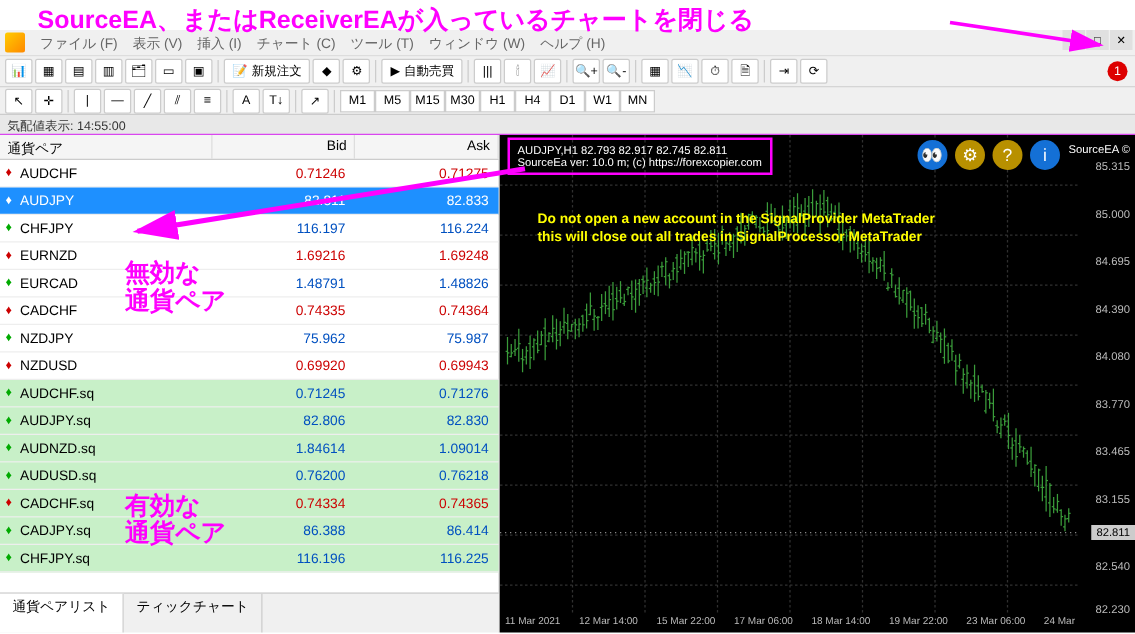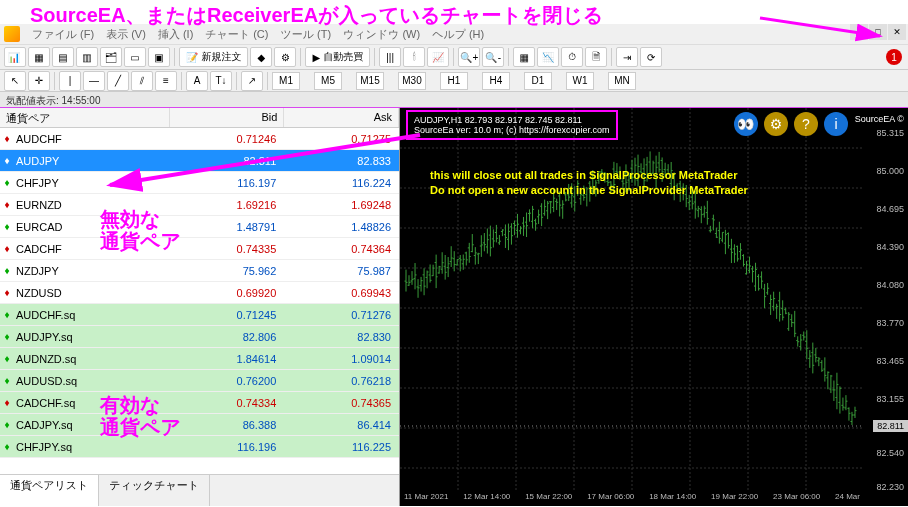--- a/index.html
+++ b/index.html
@@ -134,21 +134,21 @@
   <div class="tbtn">—</div>
   <div class="tbtn">╱</div>
   <div class="tbtn">⫽</div>
   <div class="tbtn">≡</div>
   <div class="sep"></div>
   <div class="tbtn">A</div>
   <div class="tbtn">T↓</div>
   <div class="sep"></div>
   <div class="tbtn">↗</div>
   <div class="sep"></div>
-  <div id="tf-container" style="display:flex;gap:14px">
+  <div id="tf-container" style="display:flex;gap:0">
       <div class="tfbtn">M1</div>
       <div class="tfbtn">M5</div>
       <div class="tfbtn">M15</div>
       <div class="tfbtn">M30</div>
       <div class="tfbtn">H1</div>
       <div class="tfbtn">H4</div>
       <div class="tfbtn">D1</div>
       <div class="tfbtn">W1</div>
       <div class="tfbtn">MN</div>
     </div>
@@ -267,22 +267,22 @@
       <div>SourceEa ver: 10.0 m; (c) https://forexcopier.com</div>
     </div>
     <div class="chart-icons">
       <div class="cicon blue">👀</div>
       <div class="cicon yellow">⚙</div>
       <div class="cicon yellow">?</div>
       <div class="cicon blue">i</div>
     </div>
     <div class="source-label">SourceEA ©</div>
     <div class="chart-warning">
+      <div>Do not open a new account in the SignalProvider MetaTrader</div>
       <div>this will close out all trades in SignalProcessor MetaTrader</div>
-      <div>Do not open a new account in the SignalProvider MetaTrader</div>
     </div>
     <svg class="chart-svg" viewBox="0 0 508 398" preserveAspectRatio="none">
       <g stroke="#303030" stroke-width="1" stroke-dasharray="2,2">
         <line x1="0" y1="40" x2="464" y2="40"></line>
           <line x1="0" y1="80" x2="464" y2="80"></line>
         <line x1="0" y1="120" x2="464" y2="120"></line>
           <line x1="0" y1="160" x2="464" y2="160"></line>
         <line x1="0" y1="200" x2="464" y2="200"></line>
           <line x1="0" y1="240" x2="464" y2="240"></line>
         <line x1="0" y1="280" x2="464" y2="280"></line>

